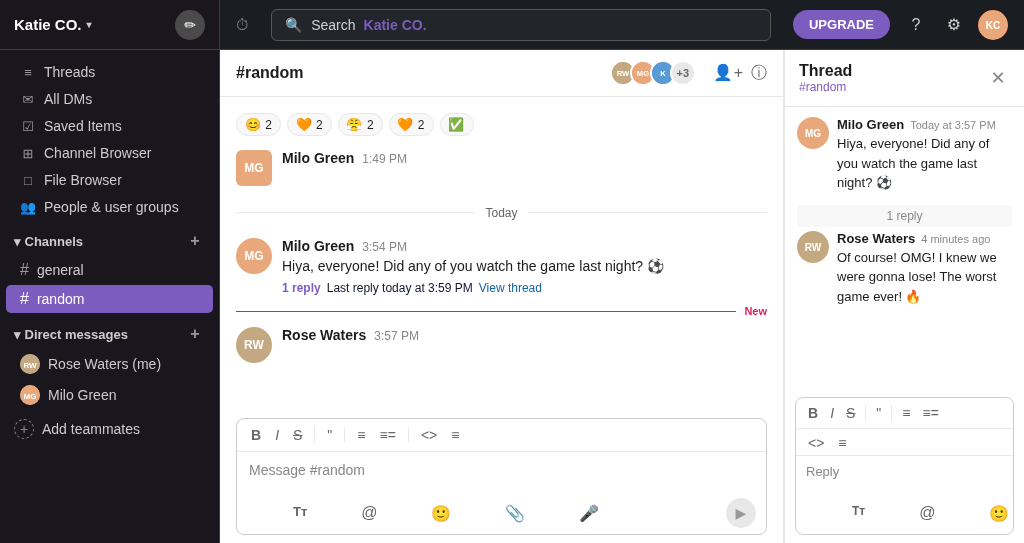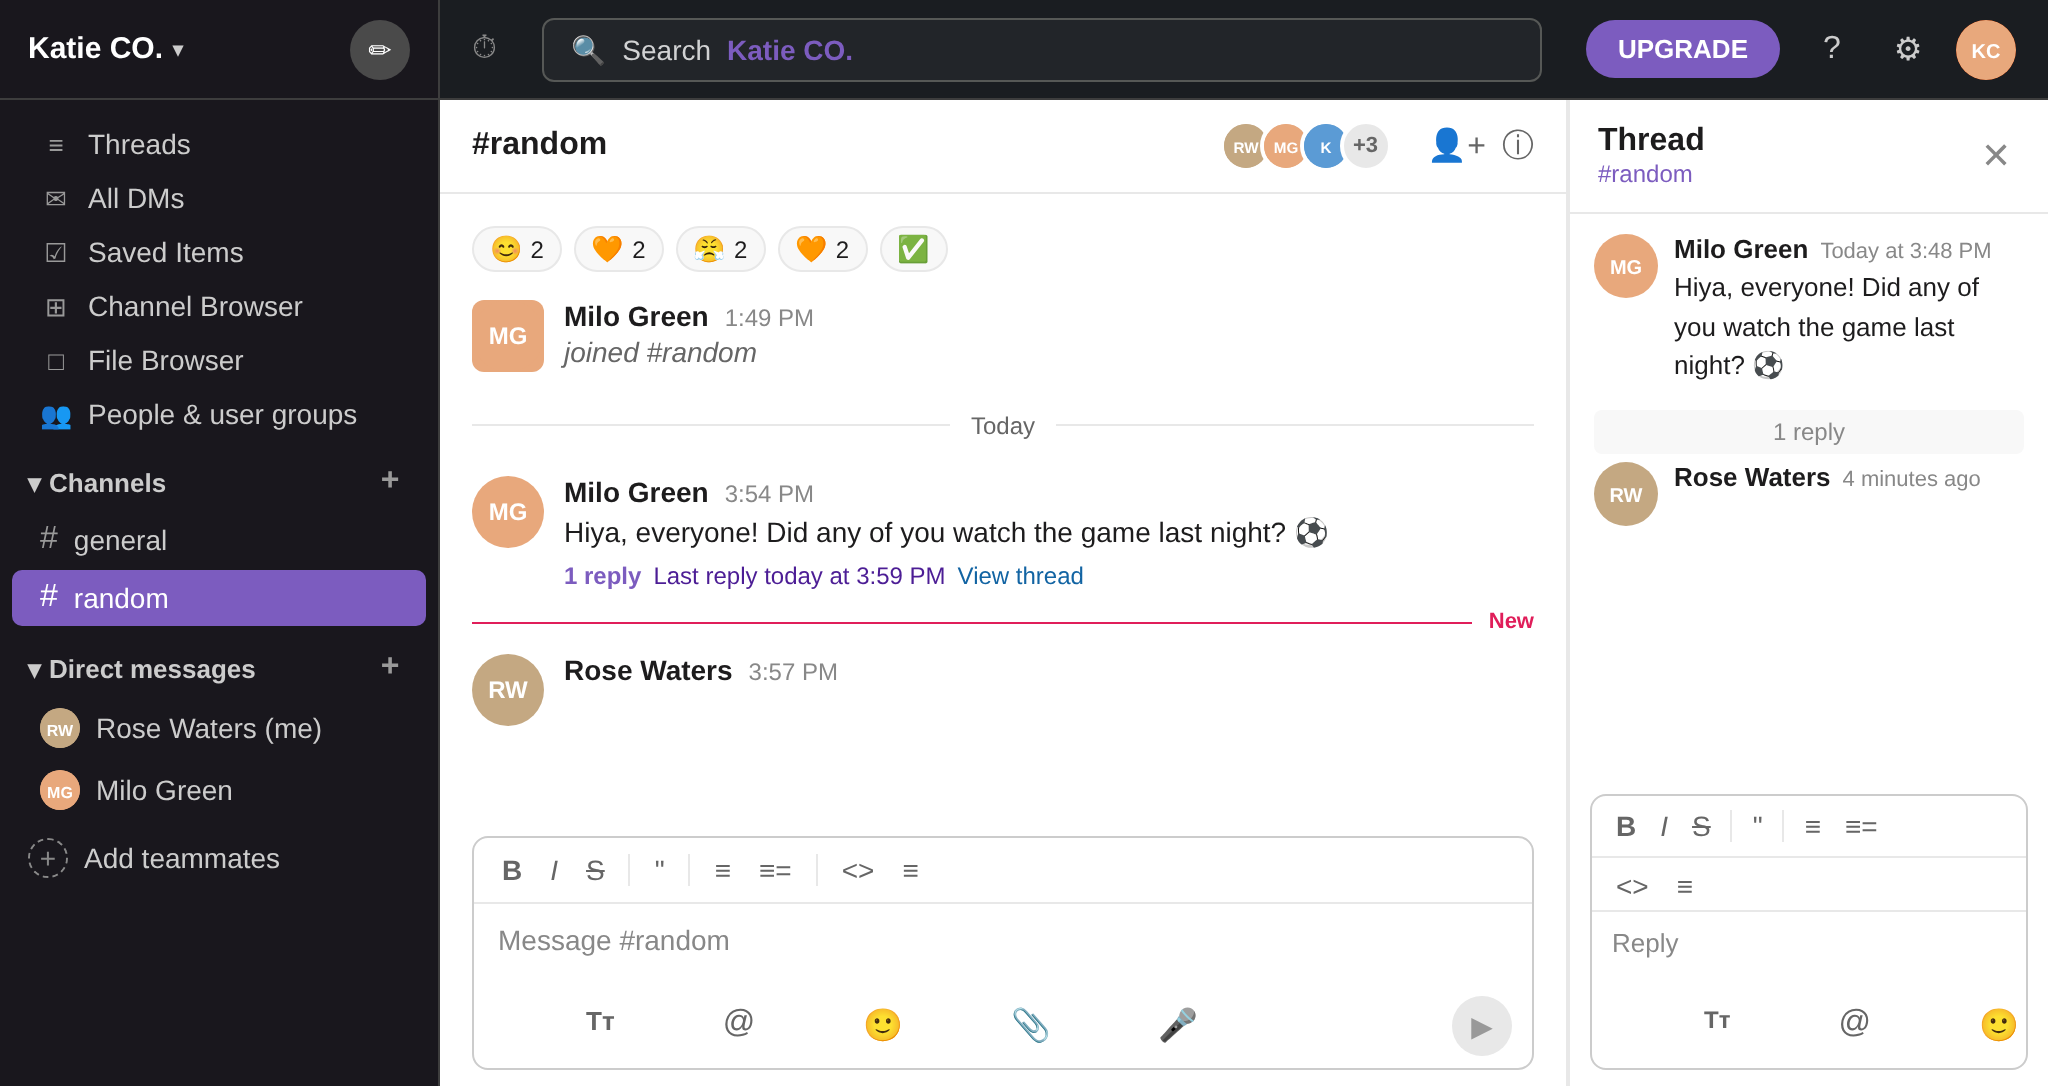--- a/index.html
+++ b/index.html
@@ -285,21 +285,20 @@
               <svg width="36" height="36" viewBox="0 0 36 36">
                   <circle cx="18" cy="18" r="18" fill="#e8a87c"></circle>
                   <text x="18" y="22" text-anchor="middle" fill="#fff" font-size="12" font-weight="bold">MG</text>
                 </svg>
             </div>
             <div class="message-content">
               <div class="message-header">
                 <span class="message-author">Milo Green</span>
                 <span class="message-time">1:49 PM</span>
               </div>
-              <div class="message-joined">joined #random</div>
             </div>
           </div>
 
           <div class="date-divider">
             <span>Today</span>
           </div>
 
           <div class="message">
             <div class="message-avatar">
               <svg width="36" height="36" viewBox="0 0 36 36">
@@ -308,21 +307,21 @@
                 </svg>
             </div>
             <div class="message-content">
               <div class="message-header">
                 <span class="message-author">Milo Green</span>
                 <span class="message-time">3:54 PM</span>
               </div>
               <div class="message-text">Hiya, everyone! Did any of you watch the game last night? ⚽</div>
               <div class="reply-link">
                 <span style="color:#7c5cbf;font-weight:600;">1 reply</span>
-                <span style="color:#4c1d95;">Last reply today at 3:59 PM</span>
+                <span style="color:#0f172a;">Last reply today at 3:59 PM</span>
                 <span style="color:#1264a3;">View thread</span>
               </div>
             </div>
           </div>
 
           <div style="position:relative; margin: 4px 0;">
             <div style="display:flex; align-items:center; gap:8px;">
               <div style="flex:1; height:1px; background:#e01e5a;"></div>
               <span style="color:#e01e5a; font-size:11px; font-weight:700;">New</span>
             </div>
@@ -394,40 +393,41 @@
           <div class="thread-message">
             <div class="thread-avatar">
               <svg width="32" height="32" viewBox="0 0 32 32">
                   <circle cx="16" cy="16" r="16" fill="#e8a87c"></circle>
                   <text x="16" y="20" text-anchor="middle" fill="#fff" font-size="10" font-weight="bold">MG</text>
                 </svg>
             </div>
             <div>
               <div class="thread-msg-header">
                 <span class="thread-msg-author">Milo Green</span>
-                <span class="thread-msg-time">Today at 3:48 PM</span>
+                <span class="thread-msg-time">Today at 3:57 PM</span>
               </div>
               <div class="thread-msg-text">Hiya, everyone! Did any of you watch the game last night? ⚽</div>
             </div>
           </div>
 
           <div class="thread-reply-count">1 reply</div>
 
           <div class="thread-message">
             <div class="thread-avatar">
               <svg width="32" height="32" viewBox="0 0 32 32">
                   <circle cx="16" cy="16" r="16" fill="#c4a882"></circle>
                   <text x="16" y="20" text-anchor="middle" fill="#fff" font-size="10" font-weight="bold">RW</text>
                 </svg>
             </div>
             <div>
               <div class="thread-msg-header">
                 <span class="thread-msg-author">Rose Waters</span>
                 <span class="thread-msg-time">4 minutes ago</span>
               </div>
+              <div class="thread-msg-text">Of course! OMG! I knew we were gonna lose! The worst game ever! 🔥</div>
             </div>
           </div>
         </div>
 
         <div class="thread-input-area">
           <div class="thread-toolbar-top">
             <button class="toolbar-btn">
                 <b>B</b>
               </button>
             <button class="toolbar-btn">

